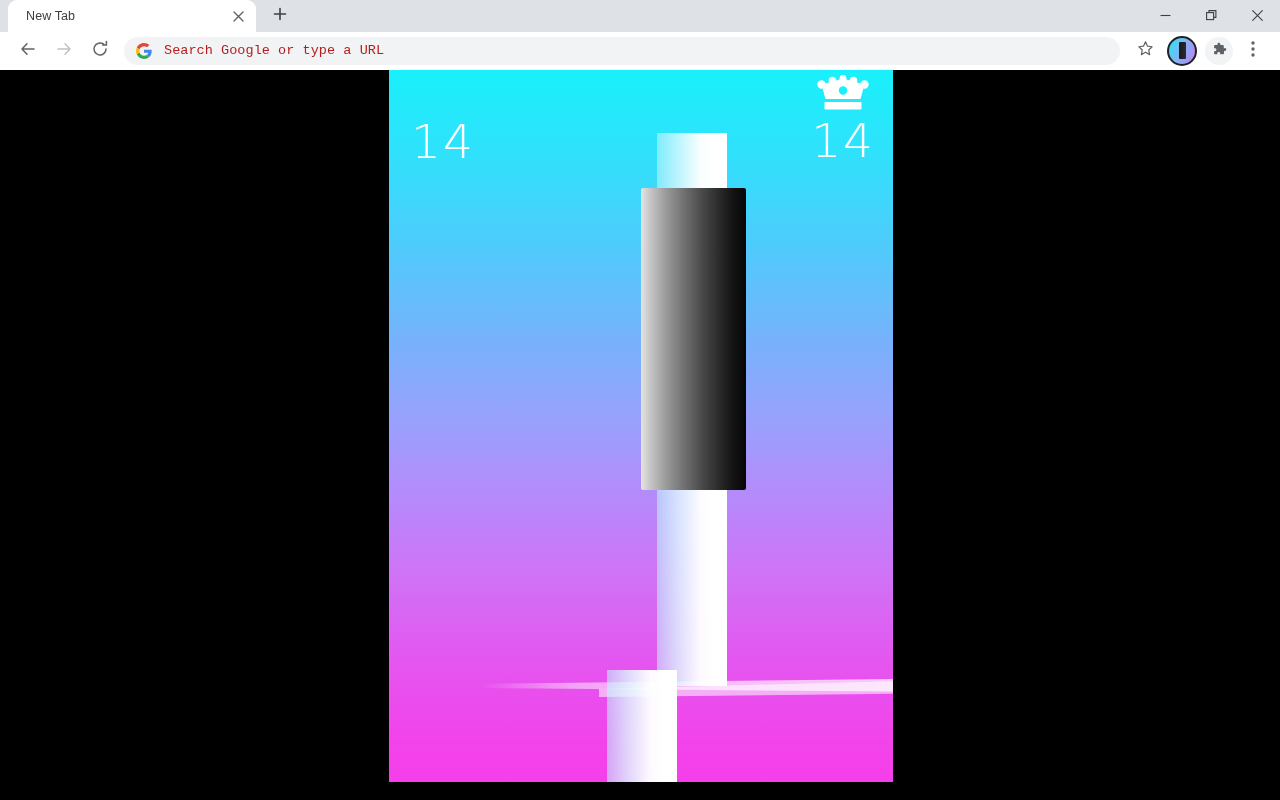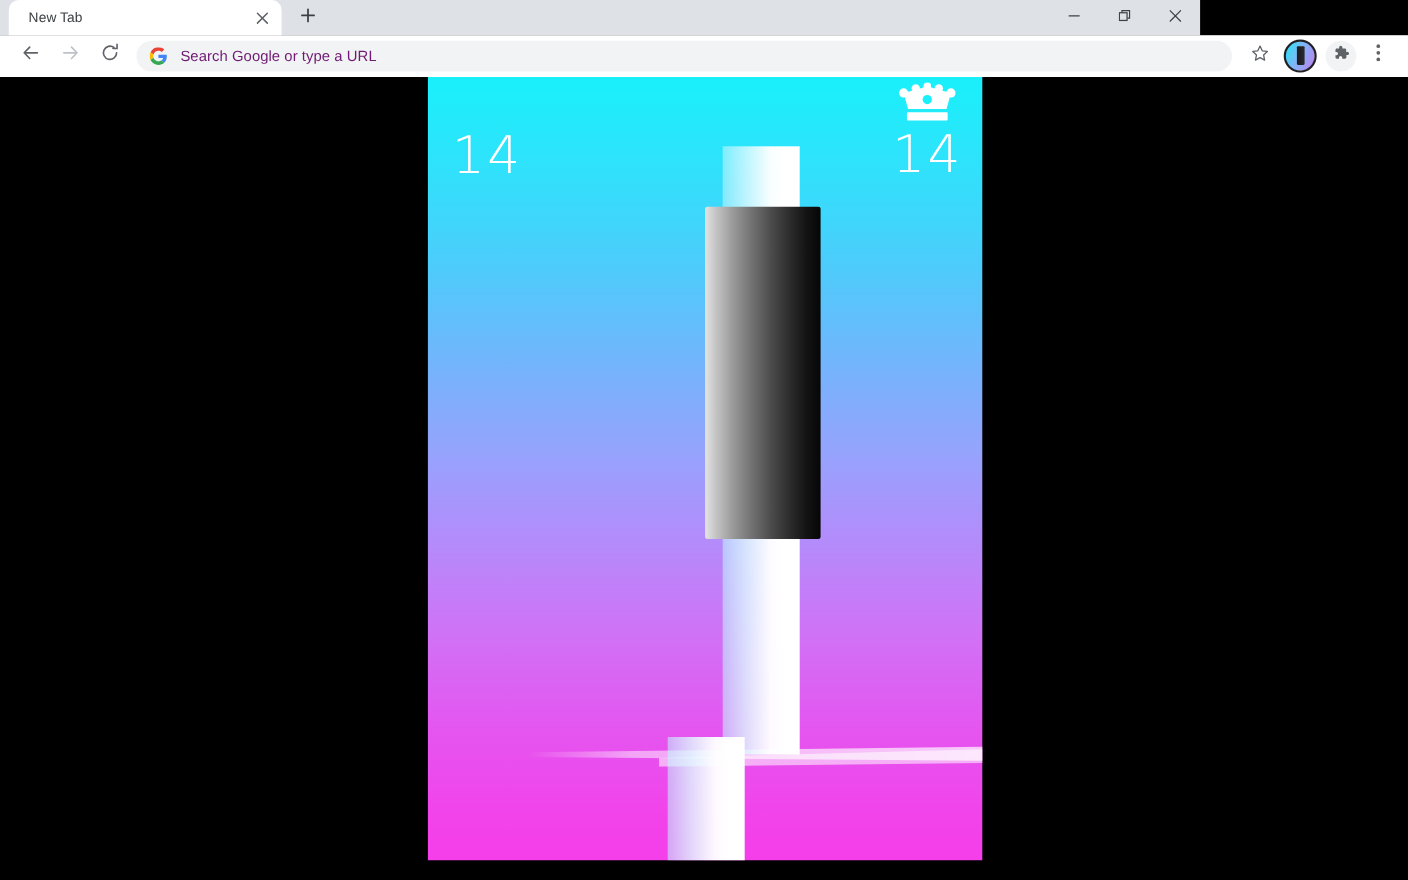--- a/index.html
+++ b/index.html
@@ -7,21 +7,21 @@
     width:1280px; height:800px; overflow:hidden;
     background:#000;
     font-family:"Liberation Sans", sans-serif;
     -webkit-font-smoothing:antialiased;
   }
 
   
   #browser-window { position:absolute; inset:0; }
 
   .tabstrip {
-    position:absolute; left:0; top:0; width:1091px; height:32px;
+    position:absolute; left:0; top:0; width:1280px; height:32px;
     background:#dee1e6;
     display:flex; align-items:flex-end;
   }
   .tab {
     position:relative;
     margin-left:8px;
     width:248px; height:32px;
     background:#ffffff;
     border-radius:9px 9px 0 0;
     display:flex; align-items:center;
@@ -72,22 +72,22 @@
   .navbtn.disabled { color:#bdc1c6; }
 
   .omnibox {
     flex:1; height:28px; margin:0 8px 0 6px;
     background:#f1f3f4; border-radius:14px;
     display:flex; align-items:center;
     padding:0 12px;
   }
   .omni-g { width:16px; height:16px; margin-right:12px; flex:0 0 16px; }
   .omni-text {
-    font-size:13.5px; color:#701a75; letter-spacing:.05px;
-    white-space:nowrap; overflow:hidden;
+    font-size:13.5px; color:#b91c1c; letter-spacing:.05px;
+    white-space:nowrap; overflow:hidden;font-family:Liberation Mono, monospace;
   }
 
   .tb-icon {
     width:30px; height:30px; margin:0 2px;
     display:flex; align-items:center; justify-content:center;
     border-radius:50%;
     color:#5f6368; flex:0 0 30px;
   }
   .avatar-btn {
     width:30px; height:30px; margin:0 5px; flex:0 0 30px;

